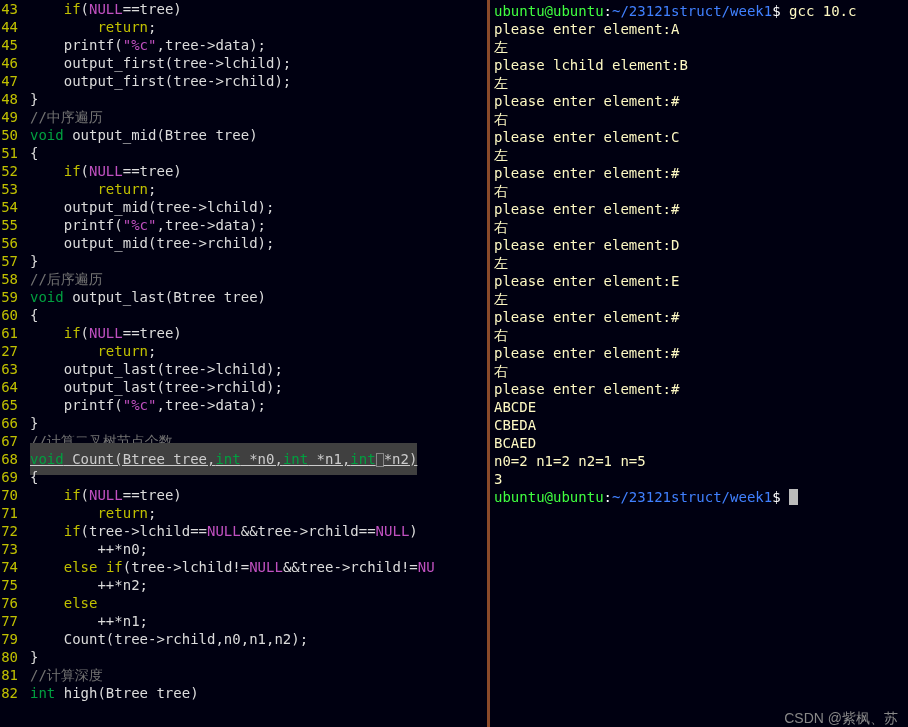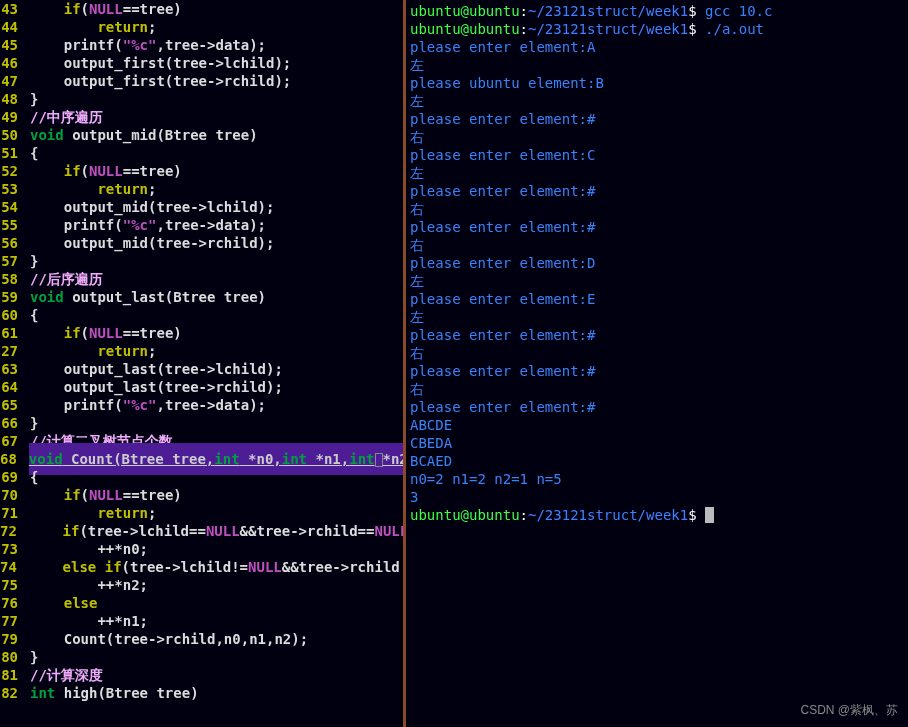--- a/index.html
+++ b/index.html
@@ -5,53 +5,53 @@
   * { margin:0; padding:0; box-sizing:border-box; }
   body {
     background:#001; color:#ccc;
     font-family:"DejaVu Sans Mono","Consolas",monospace;
     font-size:14px; line-height:18px;
     width:908px; height:727px; overflow:hidden;
     position:relative;
   }
   .container { display:flex; width:100%; height:100%; }
   .left {
-    width:403px; position:relative; overflow:hidden;font-weight:bold;
+    width:487px; position:relative; overflow:hidden;
   }
   .divider {
     width:3px; background:#8a4a2a; height:100%;
   }
   .right {
     flex:1; padding:2px 4px; overflow:hidden; color:#fff;
   }
   .codeline { display:flex; white-space:pre; }
   .gutter {
     width:30px; text-align:right; color:#c0c000; padding-right:12px; user-select:none;
   }
   .code { flex:1; }
   .kw { color:#c0c000; }
   .type { color:#00a040; }
   .const { color:#c050c0; }
   .str { color:#c050c0; }
-  .comment { color:#f0abfc;text-align:center; }
+  .comment { color:#737373;text-align:center; }
   .plain { color:#dcdcdc; }
-  .hl { background:#4c1d95; text-decoration:underline; padding:8px 0px; }
+  .hl { background:#404040; text-decoration:underline; padding:8px 0px; }
   .cursorbox {
      border:1px solid #888; display:inline-block; width:8px; height:14px; vertical-align:middle;
   }
   .term-line { white-space:pre; }
   .prompt-user { color:#40ff40; }
   .prompt-path { color:#4080ff; }
   .prompt-sep  { color:#fff; }
-  .term-out { color:#3b82f6; }
+  .term-out { color:#fef9c3; }
   .tcursor {
     display:inline-block; width:9px; height:16px; background:#bbb; vertical-align:text-bottom;
   }
   .watermark {
-    position:absolute; right:10px; bottom:8px; color:#888; font-size:12px;
+    position:absolute; right:10px; bottom:0; color:#888; font-size:14px;
     font-family:sans-serif;
   }
 </style>
 </head>
 <body>
 
 <div class="container">
   <div class="left" id="editor">
       <div class="codeline"><div class="gutter">43</div><div class="code">    <span class="kw">if</span><span class="plain">(</span><span class="const">NULL</span><span class="plain">==tree)</span></div></div>
       <div class="codeline"><div class="gutter">44</div><div class="code">        <span class="kw">return</span><span class="plain">;</span></div></div>
@@ -89,24 +89,23 @@
       <div class="codeline"><div class="gutter">76</div><div class="code">    <span class="kw">else</span></div></div>
       <div class="codeline"><div class="gutter">77</div><div class="code">        <span class="plain">++*n1;</span></div></div>
       <div class="codeline"><div class="gutter">79</div><div class="code">    <span class="plain">Count(tree-&gt;rchild,n0,n1,n2);</span></div></div>
       <div class="codeline"><div class="gutter">80</div><div class="code"><span class="plain">}</span></div></div>
       <div class="codeline"><div class="gutter">81</div><div class="code"><span class="comment">//计算深度</span></div></div>
       <div class="codeline"><div class="gutter">82</div><div class="code"><span class="type">int</span><span class="plain"> high(Btree tree)</span></div></div>
     </div>
   <div class="divider"></div>
   <div class="right" id="terminal">
       <div class="term-line"><span class="prompt-user">ubuntu@ubuntu</span><span class="prompt-sep">:</span><span class="prompt-path">~/23121struct/week1</span><span class="prompt-sep">$ </span><span class="term-out">gcc 10.c</span></div>
-      <div class="term-line"><span class="prompt-user">ubuntu@ubuntu</span><span class="prompt-sep">:</span><span class="prompt-path">~/23121struct/week1</span><span class="prompt-sep">$ </span><span class="term-out">./a.out</span></div>
       <div class="term-line"><span class="term-out">please enter element:A</span></div>
       <div class="term-line"><span class="term-out">左</span></div>
-      <div class="term-line"><span class="term-out">please ubuntu element:B</span></div>
+      <div class="term-line"><span class="term-out">please lchild element:B</span></div>
       <div class="term-line"><span class="term-out">左</span></div>
       <div class="term-line"><span class="term-out">please enter element:#</span></div>
       <div class="term-line"><span class="term-out">右</span></div>
       <div class="term-line"><span class="term-out">please enter element:C</span></div>
       <div class="term-line"><span class="term-out">左</span></div>
       <div class="term-line"><span class="term-out">please enter element:#</span></div>
       <div class="term-line"><span class="term-out">右</span></div>
       <div class="term-line"><span class="term-out">please enter element:#</span></div>
       <div class="term-line"><span class="term-out">右</span></div>
       <div class="term-line"><span class="term-out">please enter element:D</span></div>

